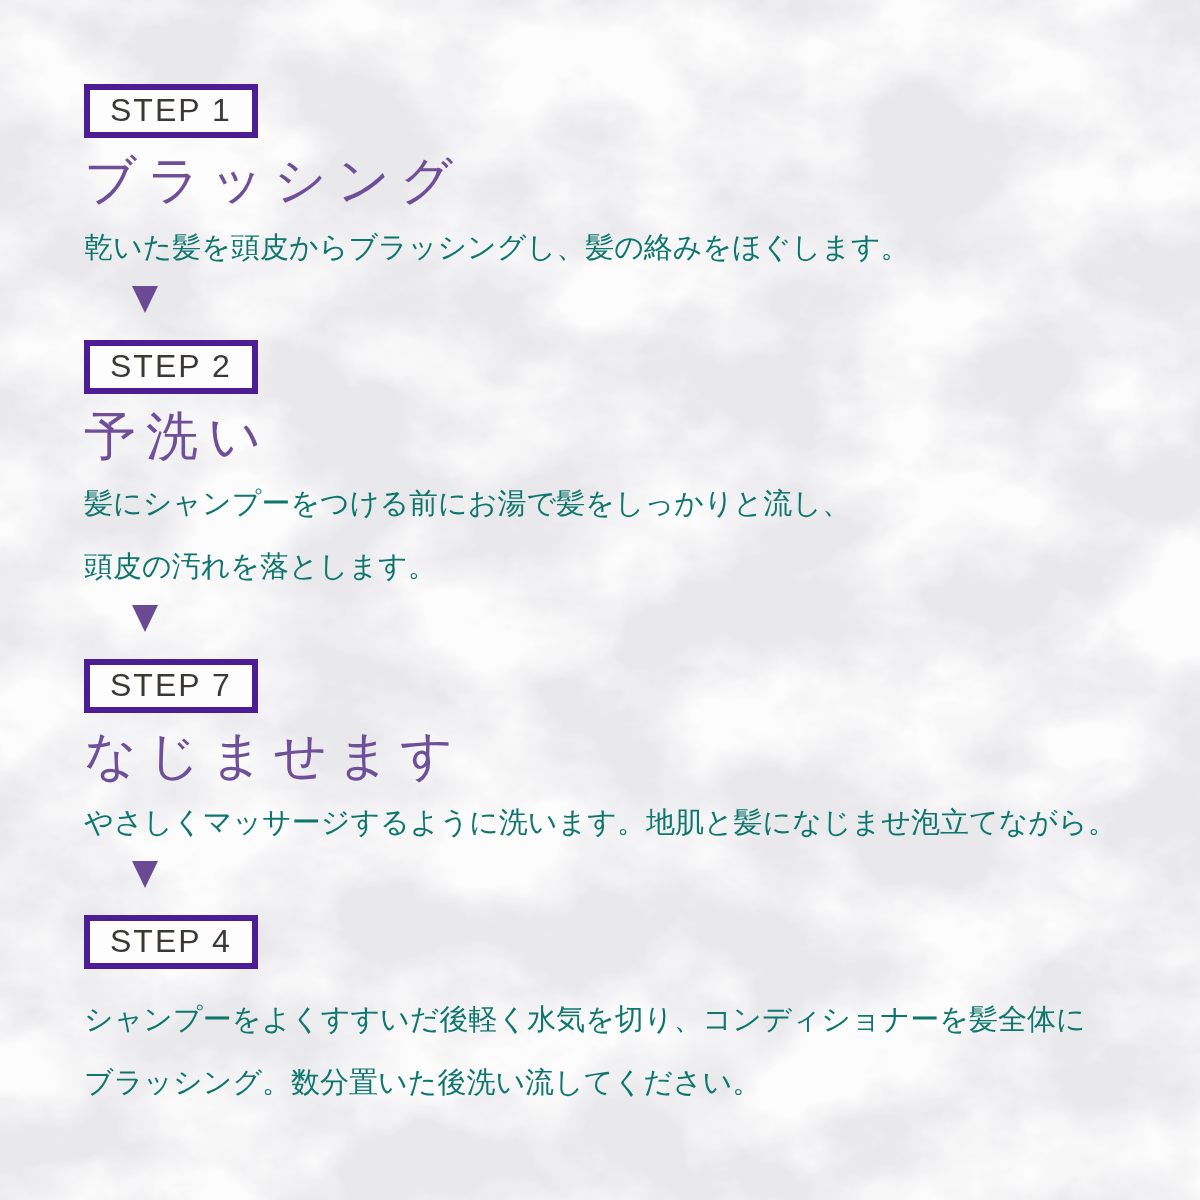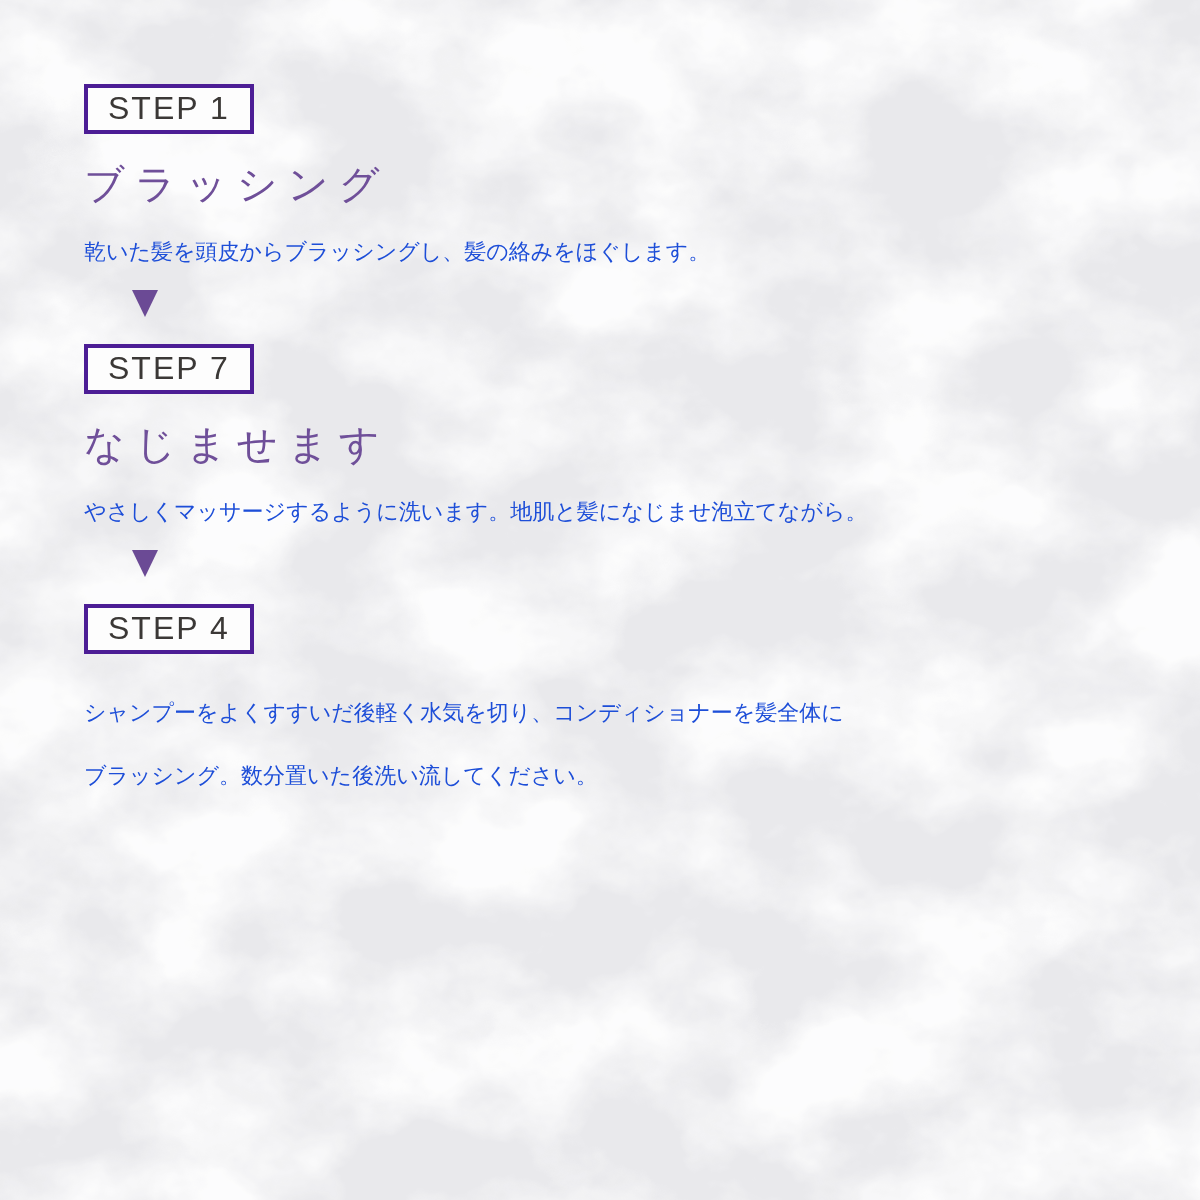--- a/index.html
+++ b/index.html
@@ -19,43 +19,43 @@
   .content {
     position: absolute;
     top: 0; left: 0;
     width: 1200px; height: 1200px;
     z-index: 1;
     padding: 84px 40px 0 84px;
   }
   .step { display: block; }
   .step-box {
     display: inline-block;
-    border: 4px solid #4c1d95;
+    border: 6px solid #4c1d95;
     background: #fdfdfd;
     padding: 2px 20px 4px;
-    margin-bottom: 27px;
+    margin-bottom: 19px;
   }
   .step-label {
     font-size: 32px;
     line-height: 36px;
     letter-spacing: 2px;
     color: #3b3836;
   }
   .step-title {
-    font-size: 40px;
+    font-size: 52px;
     line-height: 46px;
     font-weight: 400;
     color: #6f4f99;
     letter-spacing: 10px;
     margin-bottom: 13px;
     white-space: nowrap;
   }
   .step-body {
-    font-size: 22px;
-    color: #1d4ed8;
+    font-size: 29px;
+    color: #0f766e;
     letter-spacing: 0px;
   }
   .step-body .line {
     display: block;
     line-height: 63px;
     white-space: nowrap;
   }
   .arrow {
     width: 0;
     height: 0;
@@ -89,20 +89,31 @@
     <div class="step-box">
       <span class="step-label">STEP 1</span>
     </div>
     <h2 class="step-title">ブラッシング</h2>
     <p class="step-body">
       <span class="line">乾いた髪を頭皮からブラッシングし、髪の絡みをほぐします。</span>
     </p>
     <div class="arrow"></div>
   </section>
 
+  <section class="step">
+    <div class="step-box">
+      <span class="step-label">STEP 2</span>
+    </div>
+    <h2 class="step-title">予洗い</h2>
+    <p class="step-body">
+      <span class="line">髪にシャンプーをつける前にお湯で髪をしっかりと流し、</span>
+      <span class="line">頭皮の汚れを落とします。</span>
+    </p>
+    <div class="arrow"></div>
+  </section>
 
   <section class="step">
     <div class="step-box">
       <span class="step-label">STEP 7</span>
     </div>
     <h2 class="step-title">なじませます</h2>
     <p class="step-body">
       <span class="line">やさしくマッサージするように洗います。地肌と髪になじませ泡立てながら。</span>
     </p>
     <div class="arrow"></div>

